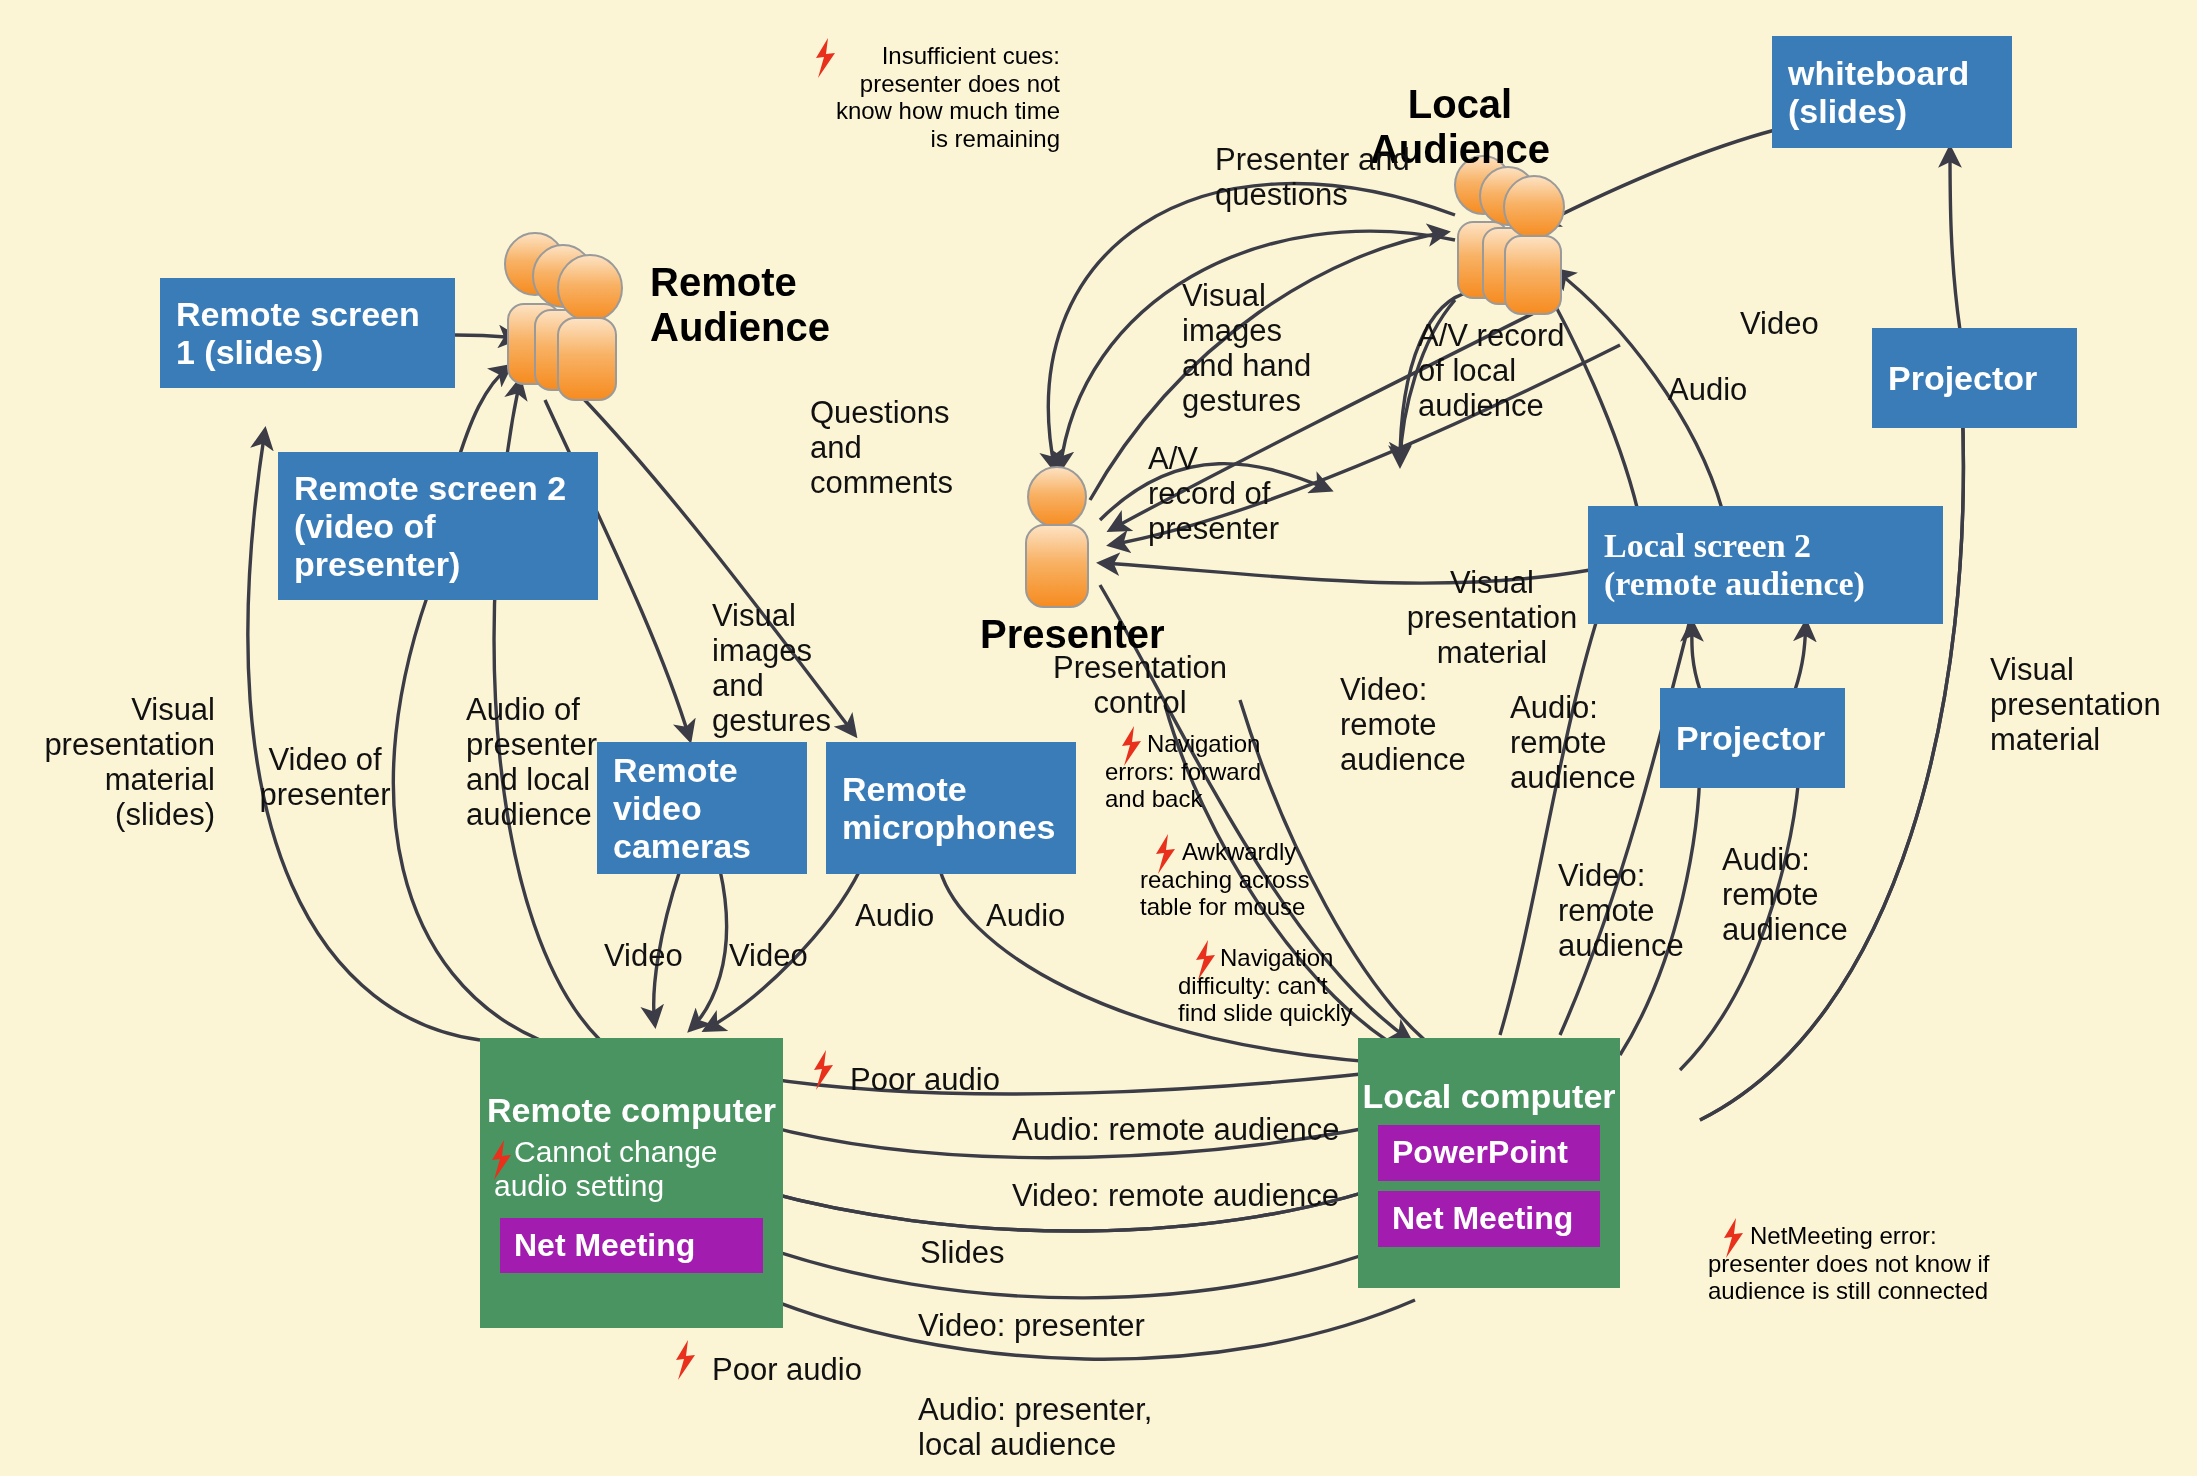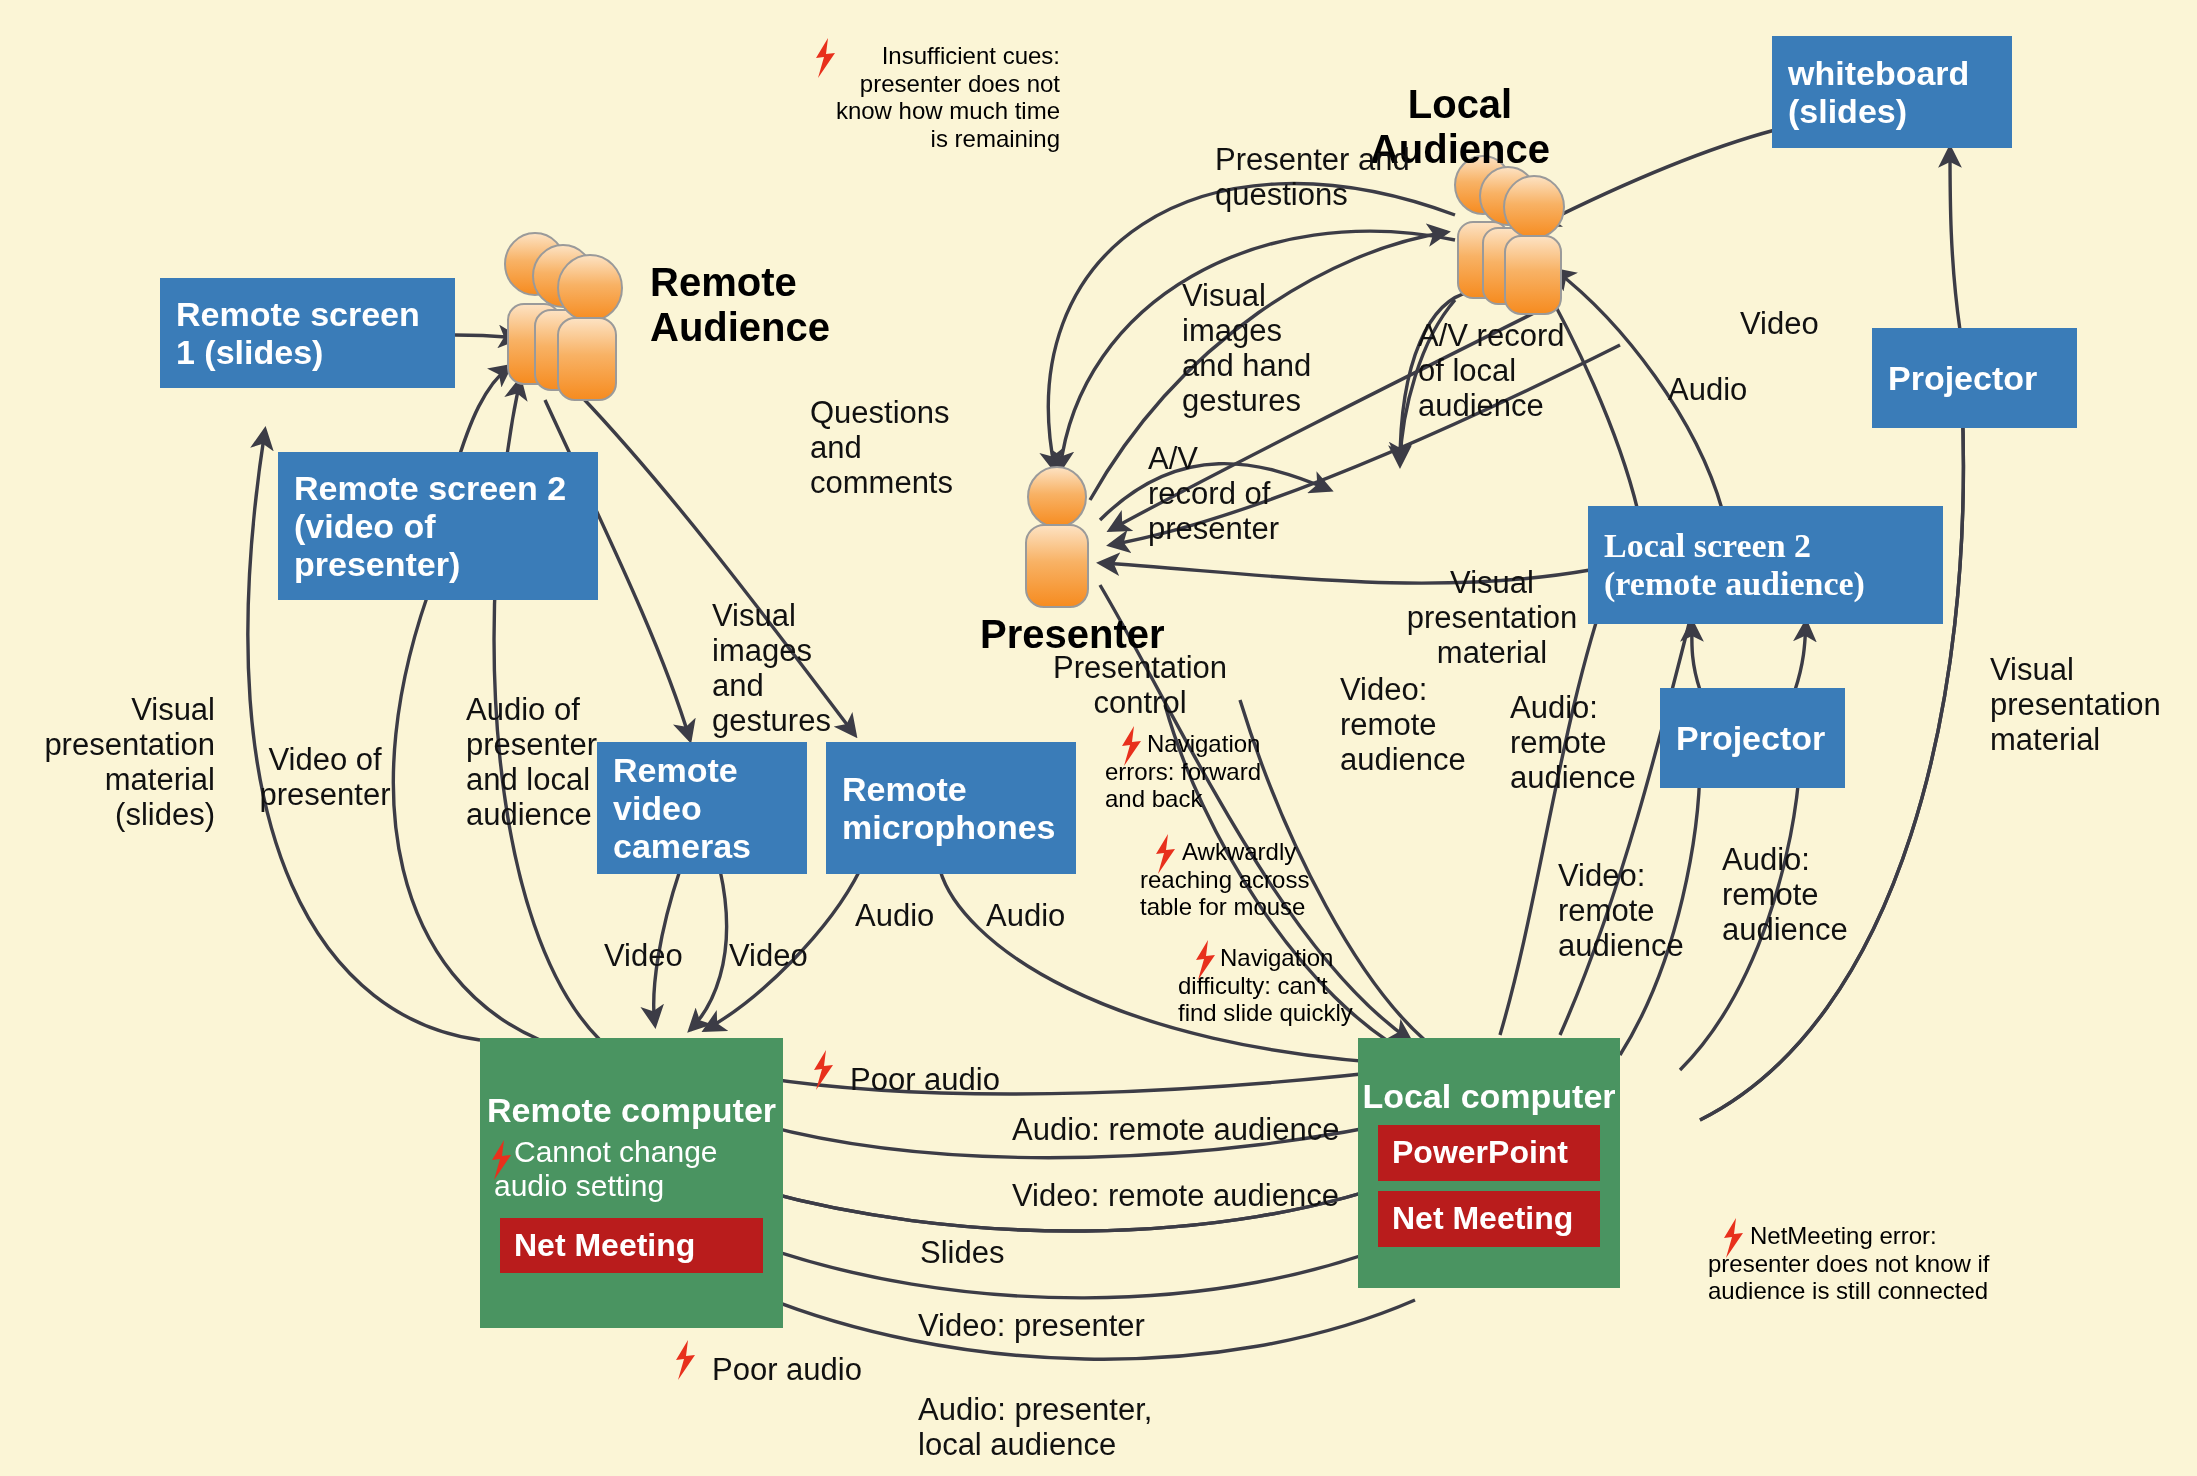--- a/index.html
+++ b/index.html
@@ -5,21 +5,21 @@
   html,body{margin:0;padding:0;background:#fbf5d6;}
   #stage{position:relative;width:2197px;height:1476px;background:#fbf5d6;
          font-family:"Liberation Sans", sans-serif;overflow:hidden;}
   svg.layer{position:absolute;left:0;top:0;width:2197px;height:1476px;pointer-events:none;}
   .box{position:absolute;box-sizing:border-box;color:#ffffff;font-weight:bold;
        display:flex;flex-direction:column;justify-content:center;line-height:1.12;}
   .blue{background:#3a7cb8;padding:10px 16px;font-size:34px;}
   .green{background:#4a9461;padding:12px 0 14px 0;align-items:stretch;}
   .green .title{text-align:center;font-size:34px;font-weight:bold;line-height:1.12;}
   .green .warn{font-size:30px;font-weight:normal;line-height:1.15;padding:6px 14px 4px 14px;}
-  .chip{background:#b91c1c;color:#ffffff;font-weight:bold;font-size:32px;line-height:1.12;
+  .chip{background:#a21caf;color:#ffffff;font-weight:bold;font-size:32px;line-height:1.12;
         margin:10px 20px 0 20px;padding:10px 14px;}
   .lbl{position:absolute;font-size:31px;color:#111;line-height:1.13;white-space:pre-line;}
   .lbl.r{text-align:right;}
   .lbl.c{text-align:center;}
   .ttl{position:absolute;font-size:40px;font-weight:bold;color:#000;line-height:1.12;white-space:pre-line;}
   .note{position:absolute;font-size:24px;color:#000000;line-height:1.15;white-space:pre-line;}
   .note.r{text-align:right;}
   .bolt{position:absolute;width:26px;height:40px;}
 </style>
 </head>

